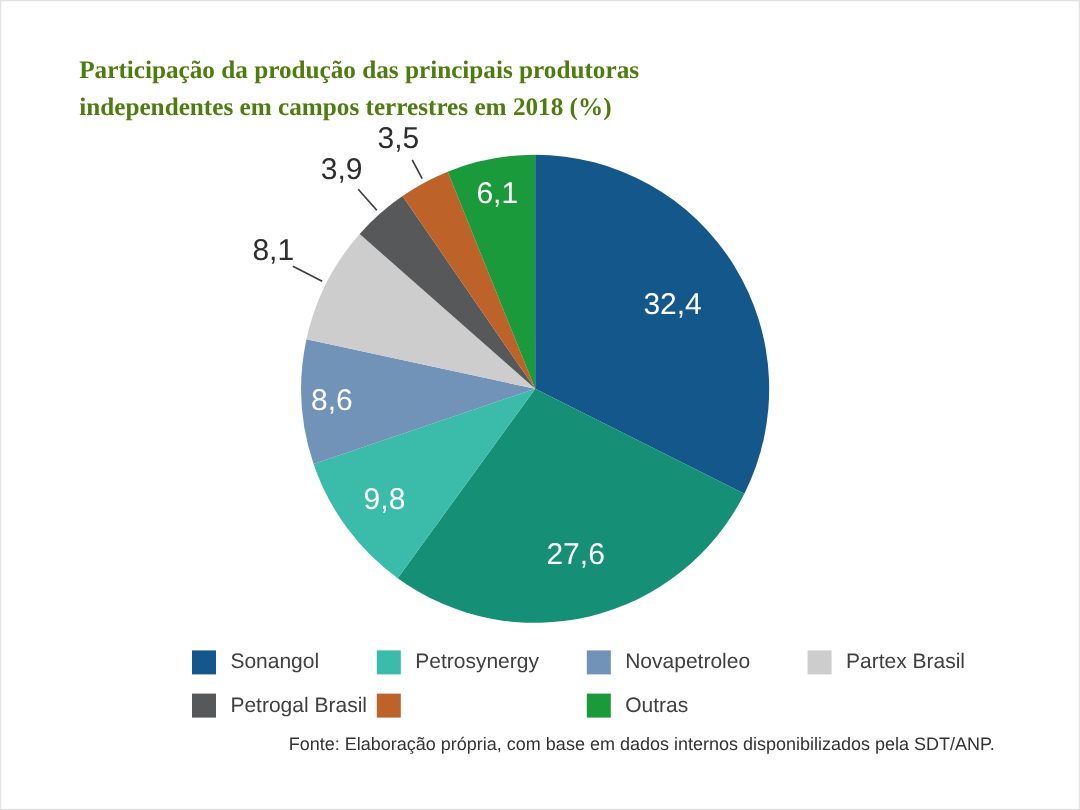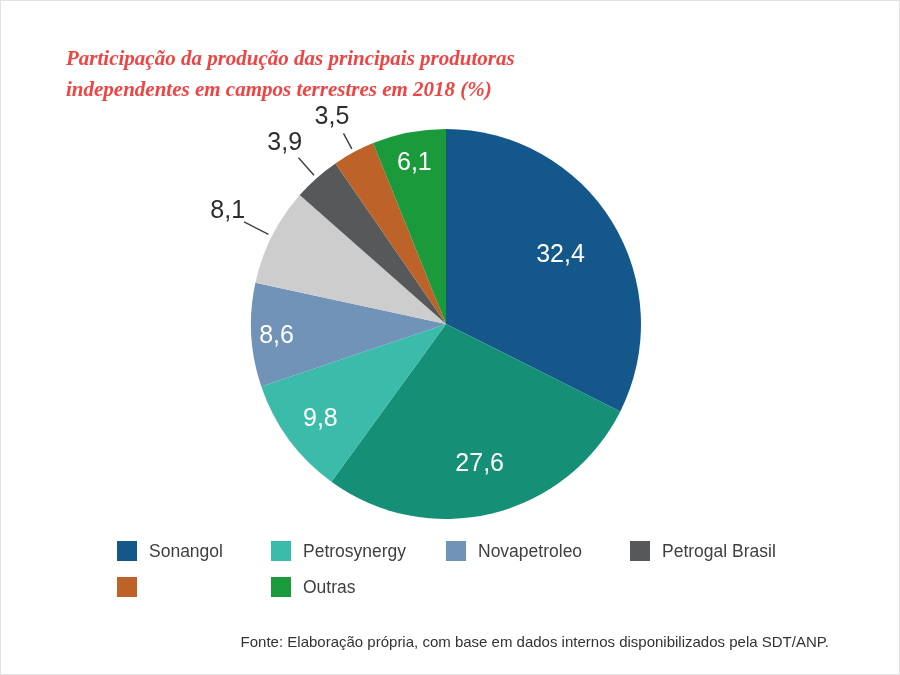--- a/index.html
+++ b/index.html
@@ -5,46 +5,45 @@
   html,body{margin:0;padding:0;background:#fff;}
   body{
     width:900px;height:675px;position:relative;overflow:hidden;
     font-family:"Liberation Sans", sans-serif;
     box-sizing:border-box;border:1px solid #e2e2e2;
   }
   .title{
     position:absolute;left:65px;top:42px;width:600px;
     font-family:"Liberation Serif", serif;
     font-weight:bold;font-size:21px;line-height:31px;
-    color:#ef4444;
-    font-style:italic;
+    color:#4d7c0f;
   }
   .chart-wrap{position:absolute;left:0;top:0;width:900px;height:675px;}
   svg{position:absolute;left:0;top:0;}
   .slice-label-in{
     font-family:"Liberation Sans", sans-serif;
     font-size:25px;fill:#ffffff;
   }
   .slice-label-out{
     font-family:"Liberation Sans", sans-serif;
     font-size:25px;fill:#2e2e2e;
   }
   .leader{stroke:#3c3c3c;stroke-width:1.4;fill:none;}
   .legend{
     position:absolute;left:116px;top:540px;
     display:grid;grid-template-columns:154px 175px 184px auto;
     grid-row-gap:15px;
   }
-  .lg-item{display:flex;align-items:flex-start;height:21px;}
+  .lg-item{display:flex;align-items:flex-end;height:21px;margin-left:43px;}
   .lg-swatch{width:20px;height:20px;display:inline-block;flex:0 0 20px;}
   .lg-label{
     margin-left:12px;font-size:17.5px;color:#404040;white-space:nowrap;
   }
   .footer{
-    position:absolute;right:70px;top:629px;text-align:right;
+    position:absolute;right:70px;top:608px;text-align:right;
     font-size:15px;line-height:24px;color:#333333;
   }
 </style>
 </head>
 <body>
 
 <div class="title">
   <div>Participação da produção das principais produtoras</div>
   <div>independentes em campos terrestres em 2018 (%)</div>
 </div>
@@ -80,20 +79,24 @@
     </div>
     <div class="lg-item">
       <span class="lg-swatch" style="background: rgb(59, 188, 170);"></span>
       <span class="lg-label">Petrosynergy</span>
     </div>
     <div class="lg-item">
       <span class="lg-swatch" style="background: rgb(113, 147, 183);"></span>
       <span class="lg-label">Novapetroleo</span>
     </div>
     <div class="lg-item">
+      <span class="lg-swatch" style="background: rgb(205, 205, 205);"></span>
+      <span class="lg-label">Partex Brasil</span>
+    </div>
+    <div class="lg-item">
       <span class="lg-swatch" style="background: rgb(87, 88, 90);"></span>
       <span class="lg-label">Petrogal Brasil</span>
     </div>
     <div class="lg-item">
       <span class="lg-swatch" style="background: rgb(189, 98, 41);"></span>
     </div>
     <div class="lg-item">
       <span class="lg-swatch" style="background: rgb(27, 154, 60);"></span>
       <span class="lg-label">Outras</span>
     </div>

